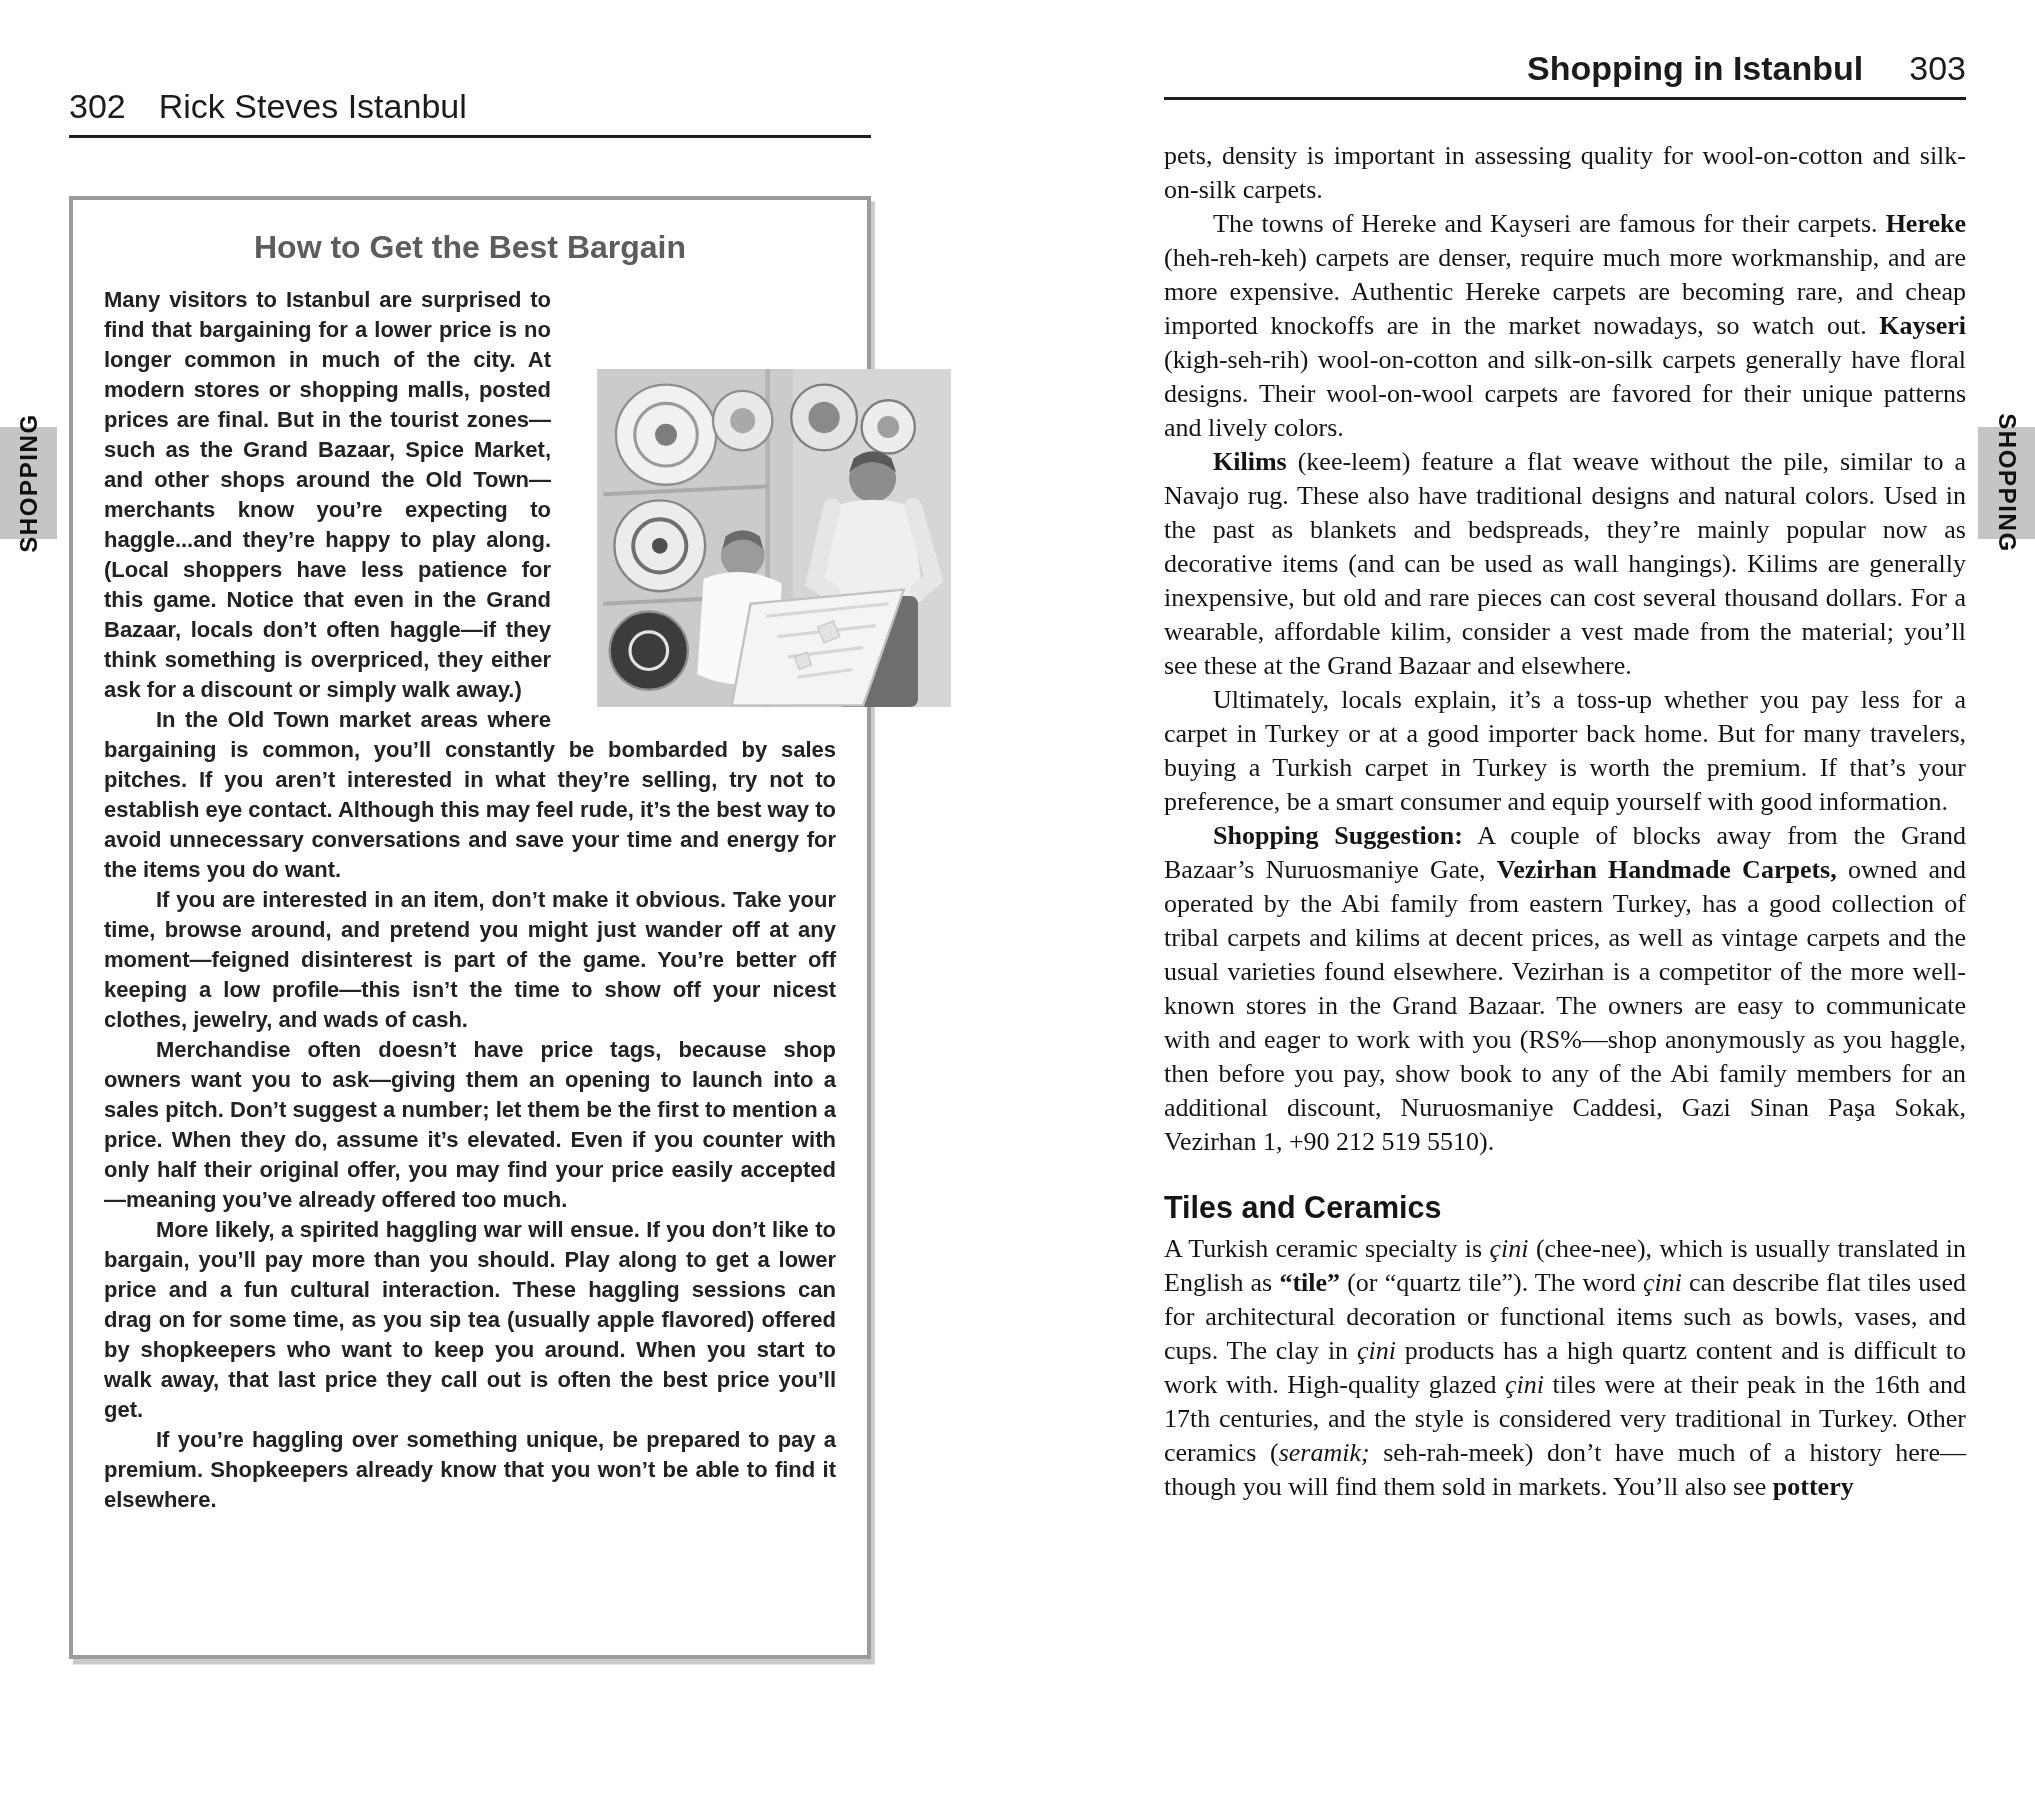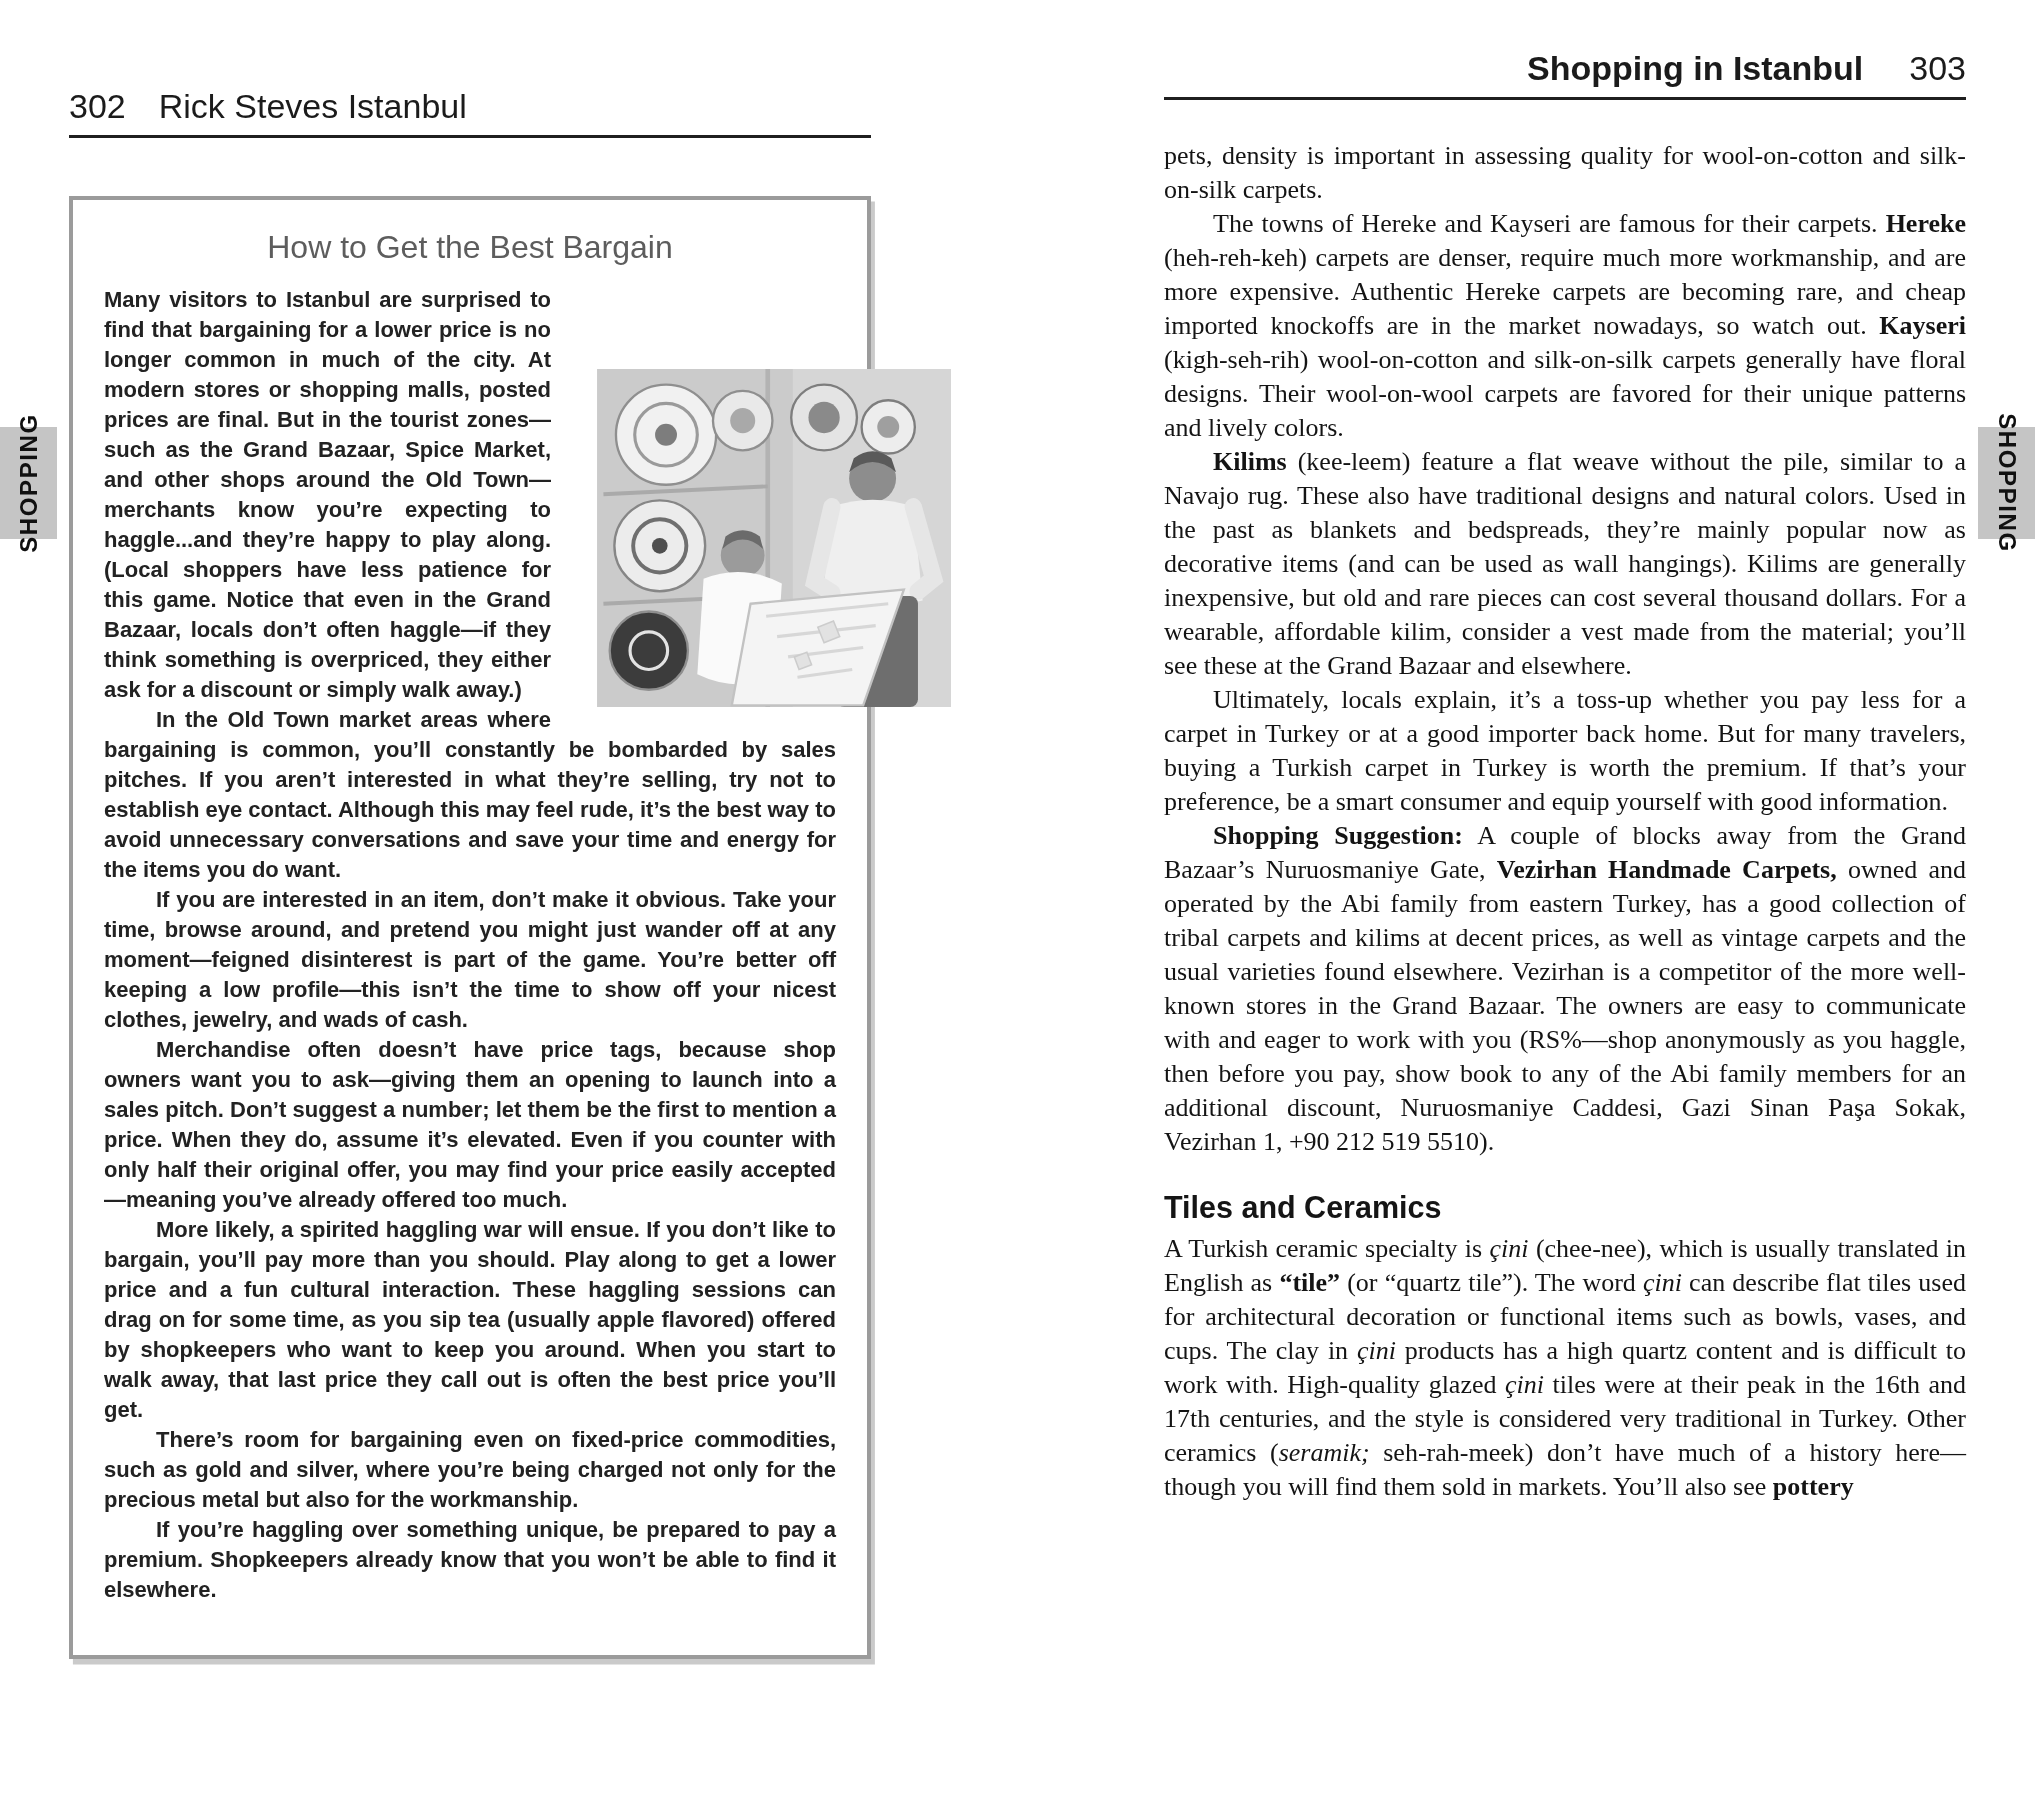--- a/index.html
+++ b/index.html
@@ -32,21 +32,21 @@
   .page-right .pagehead .running-head { margin-right:33px; font-weight:bold; }
   .head-rule { height:3.1px; background:#1f1f1f; margin-top:9.4px; }
 
   
   .sidebar-box{
     box-sizing:border-box; margin-top:58px; height:1463px; overflow:visible;
     border:4.7px solid #9b9b9b; box-shadow:3.9px 5.5px 0 #cacaca;
     padding:20.4px 31px 31px 31px; background:#ffffff;
   }
   .box-title{
-    font-size:32px; font-weight:normal; color:#5d5d5d;
+    font-size:32px; font-weight:bold; color:#5d5d5d;
     text-align:center; margin:7.8px 0 19px 0;
   }
   .box-body{ position:relative; font-size:22px; line-height:30px; color:#222222; }
   .photo-float{
     float:right; width:258px; height:368px; margin-top:61px; margin-left:27px;
     position:relative;
   }
   .photo{
     position:absolute; top:23.5px; left:19px; width:354px; height:338px;
     background:#d8d8d8; overflow:hidden;
@@ -136,21 +136,20 @@
               <path d="M282 330 l20 -8 8 20 -20 8 z M252 368 l16 -6 6 16 -16 6 z" fill="#e2e2e2" stroke="#cccccc" stroke-width="2"></path>
             </svg>
           </div>
         </div>
         <div class="box-paras">
             <p>Many visitors to Istanbul are surprised to find that bargaining for a lower price is no longer common in much of the city. At modern stores or shopping malls, posted prices are final. But in the tourist zones—such as the Grand Bazaar, Spice Market, and other shops around the Old Town—merchants know you’re expecting to haggle...and they’re happy to play along. (Local shoppers have less patience for this game. Notice that even in the Grand Bazaar, locals don’t often haggle—if they think something is overpriced, they either ask for a discount or simply walk away.)</p>
             <p>In the Old Town market areas where bargaining is common, you’ll constantly be bombarded by sales pitches. If you aren’t interested in what they’re selling, try not to establish eye contact. Although this may feel rude, it’s the best way to avoid unnecessary conversations and save your time and energy for the items you do want.</p>
             <p>If you are interested in an item, don’t make it obvious. Take your time, browse around, and pretend you might just wander off at any moment—feigned disinterest is part of the game. You’re better off keeping a low profile—this isn’t the time to show off your nicest clothes, jewelry, and wads of cash.</p>
             <p>Merchandise often doesn’t have price tags, because shop owners want you to ask—giving them an opening to launch into a sales pitch. Don’t suggest a number; let them be the first to mention a price. When they do, assume it’s elevated. Even if you counter with only half their original offer, you may find your price easily accepted—meaning you’ve already offered too much.</p>
             <p>More likely, a spirited haggling war will ensue. If you don’t like to bargain, you’ll pay more than you should. Play along to get a lower price and a fun cultural interaction. These haggling sessions can drag on for some time, as you sip tea (usually apple flavored) offered by shopkeepers who want to keep you around. When you start to walk away, that last price they call out is often the best price you’ll get.</p>
-            <p>There’s room for bargaining even on fixed-price commodities, such as gold and silver, where you’re being charged not only for the precious metal but also for the workmanship.</p>
             <p>If you’re haggling over something unique, be prepared to pay a premium. Shopkeepers already know that you won’t be able to find it elsewhere.</p>
           </div>
       </div>
     </div>
   </section>
 
   <section class="page page-right">
     <header>
       <div class="pagehead">
         <span class="running-head">Shopping in Istanbul</span>

